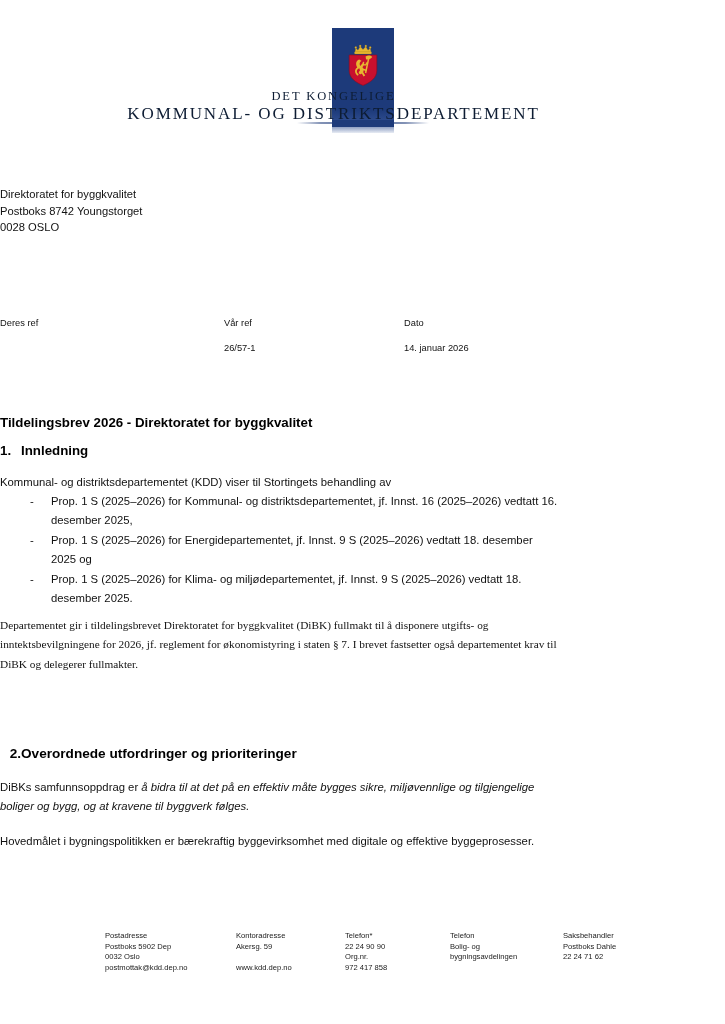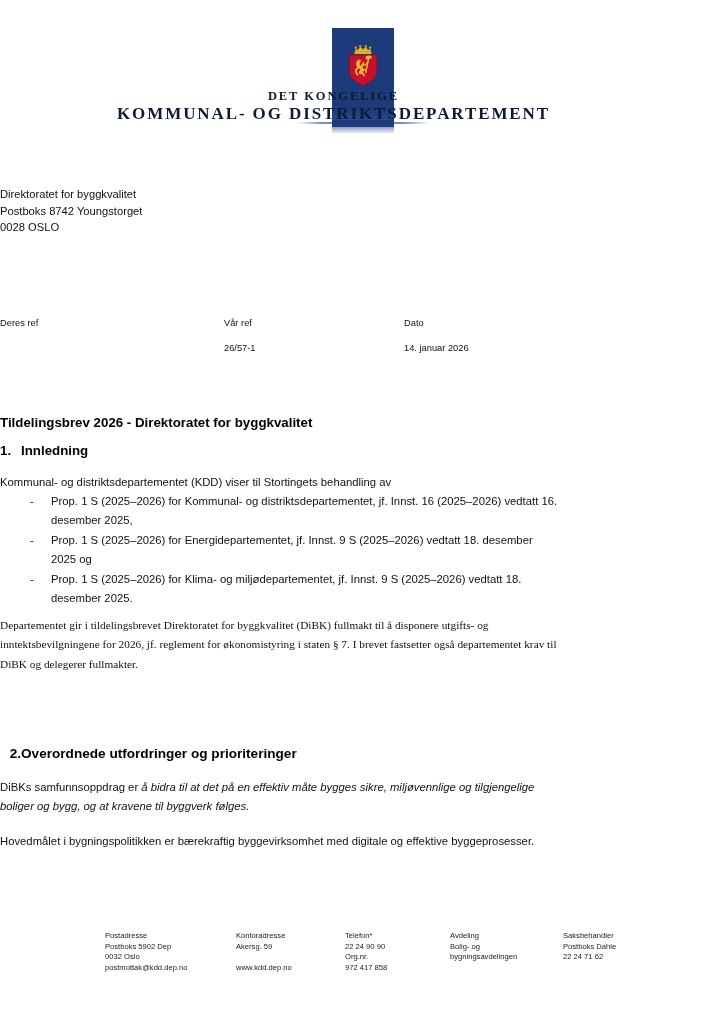--- a/index.html
+++ b/index.html
@@ -50,21 +50,21 @@
     width: 34px;
     height: 42px;
   }
   .lh-text {
     position: absolute;
     left: 0;
     top: 88px;
     width: 667px;
     text-align: center;
     font-family: "Liberation Serif", serif;
-    font-weight: bold;
+    font-weight: normal;
     color: #0d1c33;
   }
   .lh-line1 {
     font-size: 12.5px;
     letter-spacing: 1.9px;
     line-height: 17px;
     white-space: nowrap;
   }
   .lh-line2 {
     font-size: 17px;
@@ -333,21 +333,21 @@
       <div class="f-gap"></div>
       <div>www.kdd.dep.no</div>
     </div>
     <div class="f-col f-col-3">
       <div>Telefon*</div>
       <div>22 24 90 90</div>
       <div>Org.nr.</div>
       <div>972 417 858</div>
     </div>
     <div class="f-col f-col-4">
-      <div>Avdeling</div>
+      <div>Telefon</div>
       <div>Bolig- og</div>
       <div>bygningsavdelingen</div>
     </div>
     <div class="f-col f-col-5">
       <div>Saksbehandler</div>
       <div>Postboks Dahle</div>
       <div>22 24 71 62</div>
     </div>
   </div>
 

